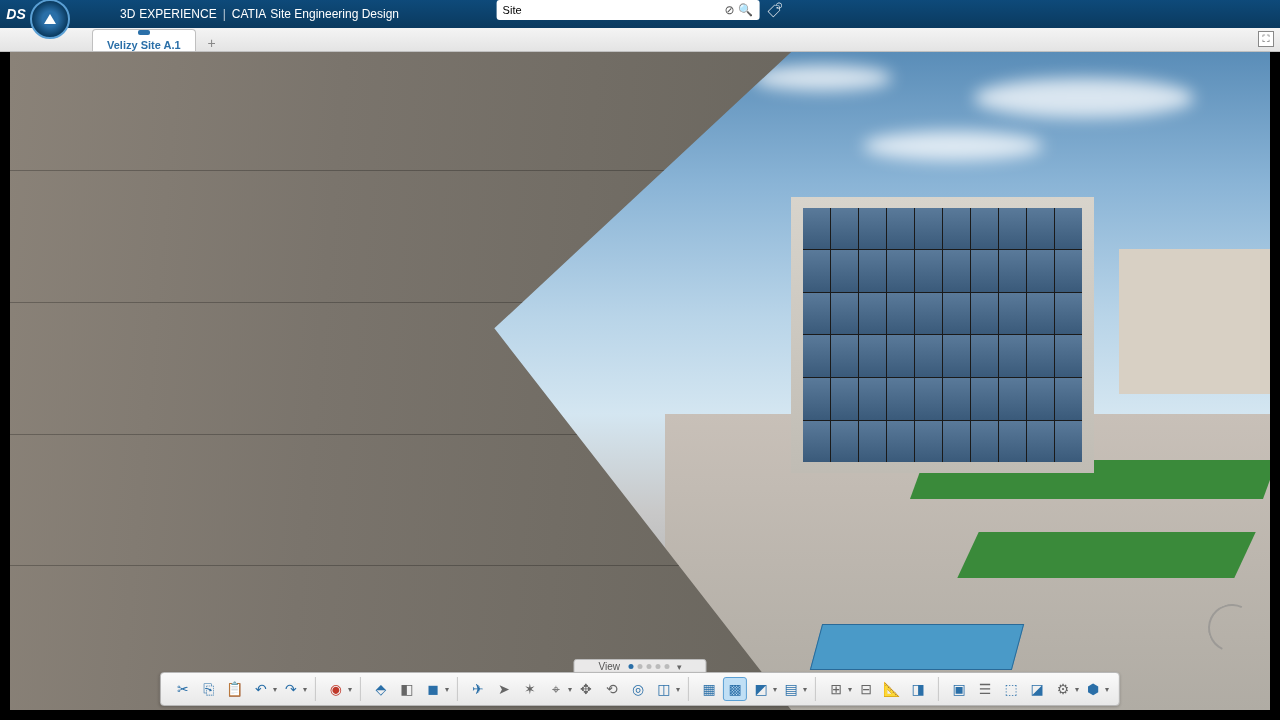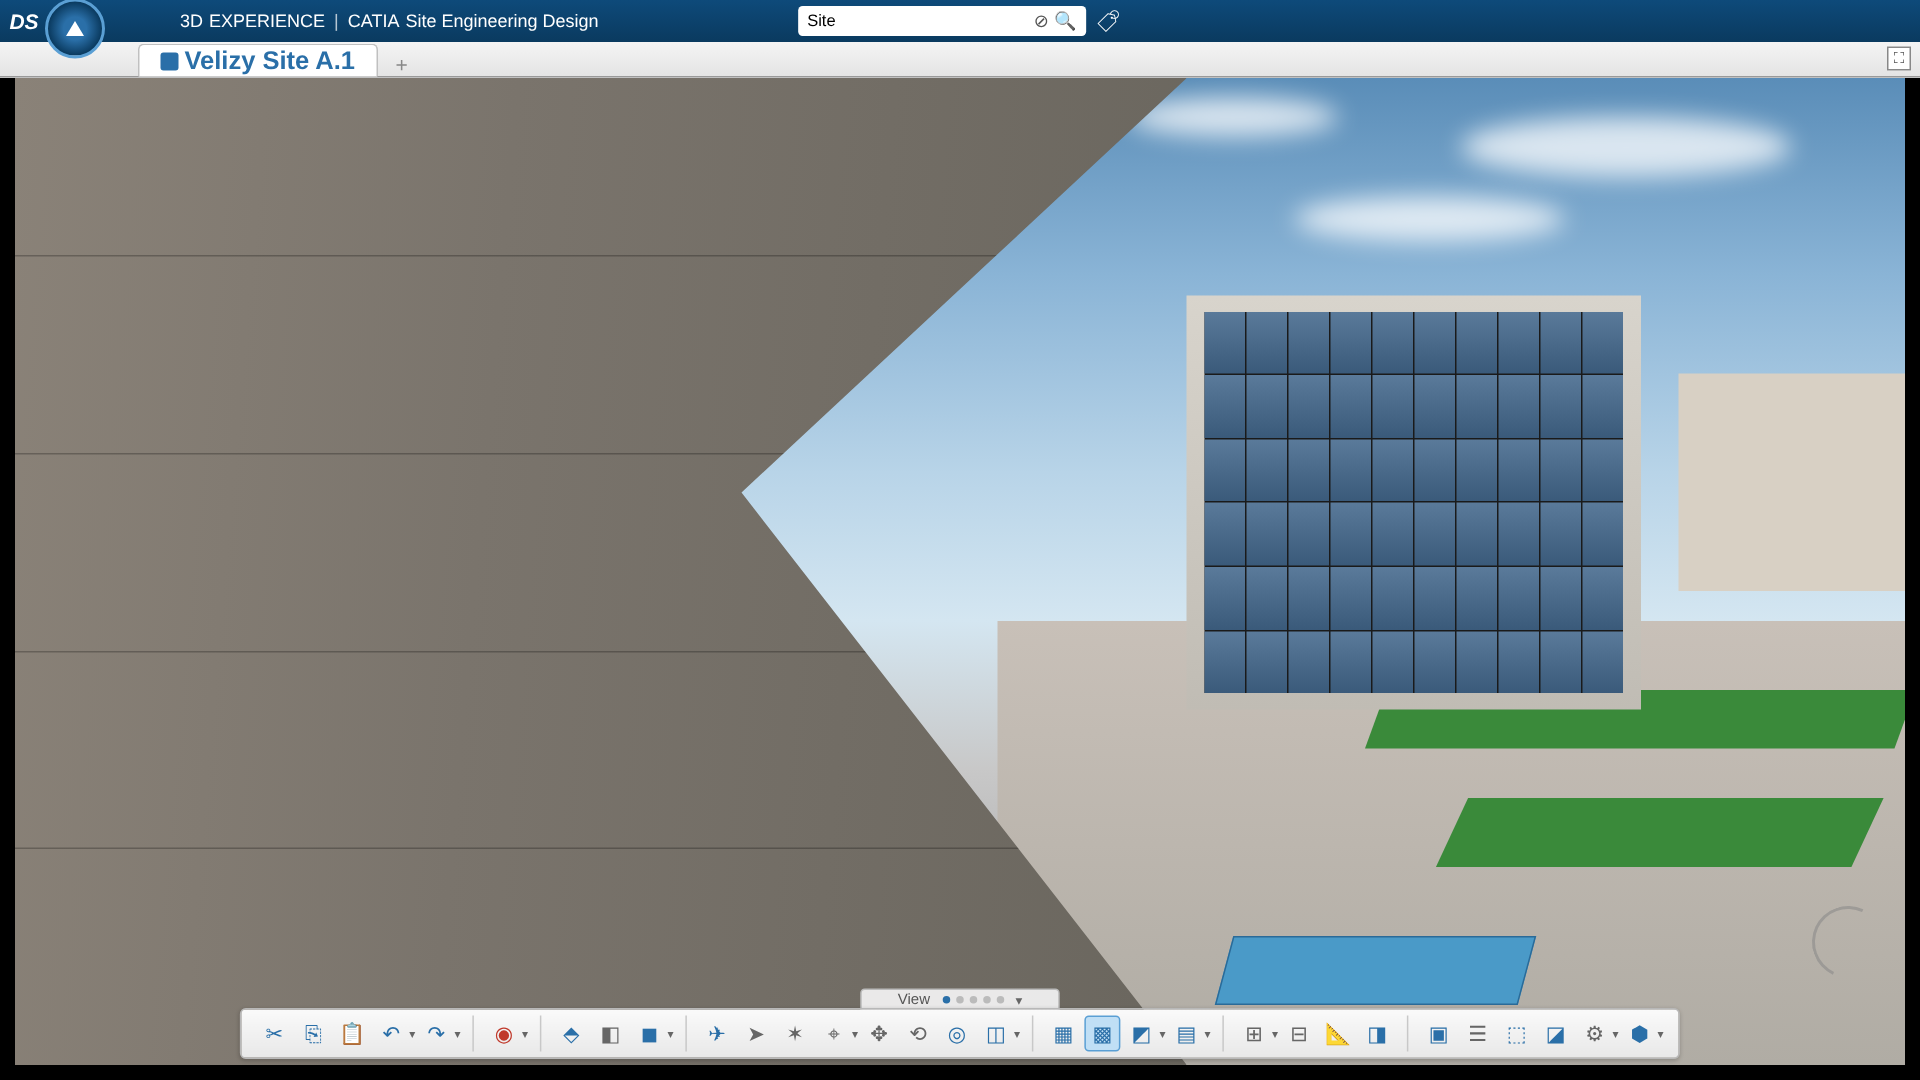--- a/index.html
+++ b/index.html
@@ -8,21 +8,20 @@
   height: 720px;
   font-family: Arial, sans-serif;
   overflow: hidden;
   position: relative;
   background: #000;
 }
 .topbar {
   height: 28px;
   background: linear-gradient(#0e4a7a, #0a3a5f);
   display: flex;
-  align-items: center;
   color: #fff;
   font-size: 12px;
   padding: 0 6px;
   position: relative;
   z-index: 10;
 }
 .logo-cluster {
   display: flex;
   align-items: center;
   gap: 4px;
@@ -51,21 +50,21 @@
 }
 .app-title { margin-left: 50px; display:flex; align-items:center; gap:4px;}
 .app-title .bold { font-weight: normal; }
 .app-title .sep { opacity:.7; margin:0 2px;}
 .search-wrap {
   position:absolute;
   left:50%; transform:translateX(-50%);
   display:flex; align-items:center; gap:6px;
 }
 .search-box {
-  width: 192px; height: 20px;
+  width: 263px; height: 20px;
   background:#fff; border-radius:3px;
   display:flex; align-items:center;
   padding:0 6px;
   color:#333;
 }
 .search-box input {
   flex:1; border:none; outline:none; font-size:11px; background:transparent;
 }
 .search-icon, .tag-icon { color:#555; font-size:12px; }
 .tag-icon { color:#fff; transform:rotate(90deg); font-size:14px;}
@@ -85,22 +84,23 @@
   z-index:9;
 }
 .tab {
   height:22px;
   padding:0 14px;
   background:#fff;
   border:1px solid #c0c0c0;
   border-bottom:none;
   border-radius:4px 4px 0 0;
   display:flex; align-items:center; gap:4px;
-  font-size:17px; color:#2a6fa8; font-weight:bold;
+  font-size:11px; color:#2a6fa8; font-weight:bold;
   margin-right:4px;
+  flex-direction:column;
 }
 .tab-icon { width:12px;height:12px;background:#2a6fa8;border-radius:2px;display:inline-block;}
 .tab-add { color:#888; font-size:14px; padding:0 8px; cursor:pointer;}
 .maximize-btn {
   position:absolute; right:6px; top:3px;
   width:16px;height:16px; border:1px solid #888;
   display:flex;align-items:center;justify-content:center;
   font-size:10px; color:#555; background:#fff;
 }
 .viewport {

